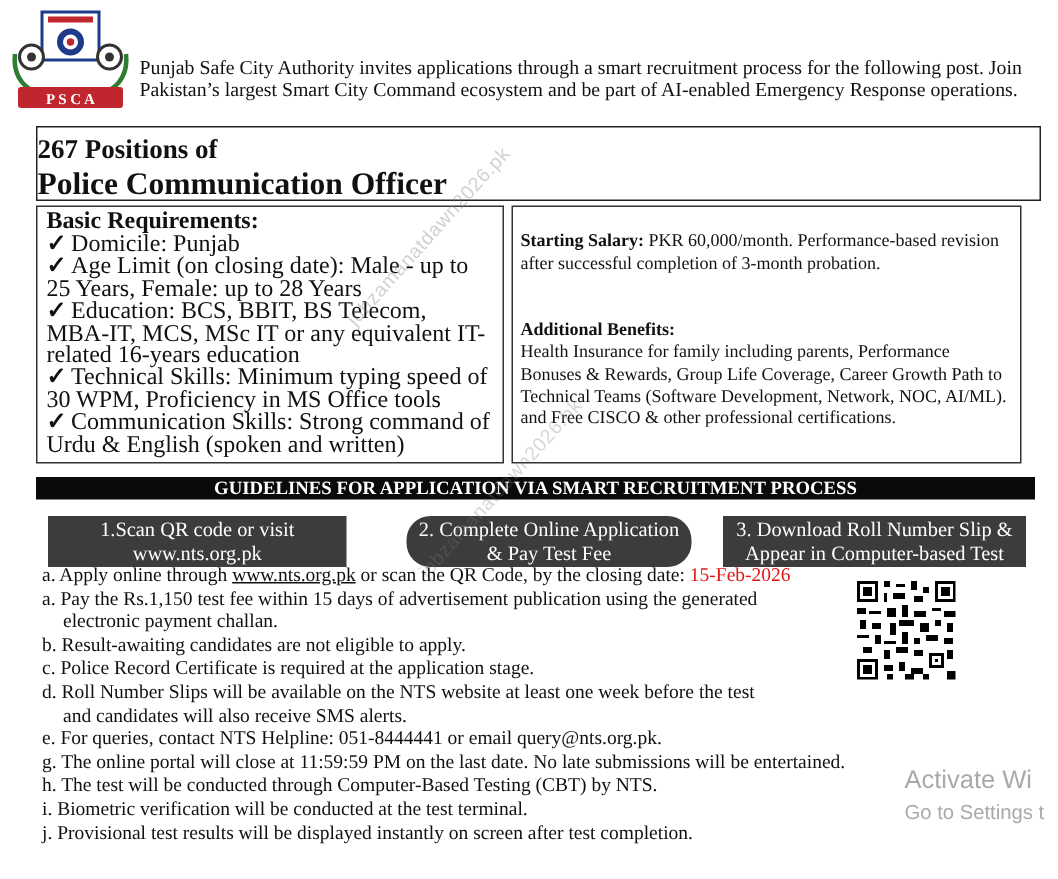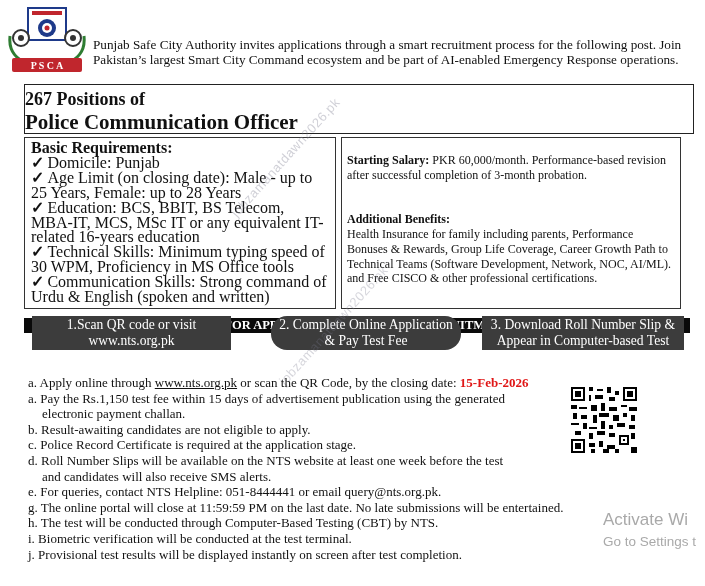--- a/index.html
+++ b/index.html
@@ -39,21 +39,21 @@
   .bold { font-weight:bold; }
   .req-item { display:block; }
   .check { font-weight:bold; margin-right:3px; }
 
   
   .guide-banner {
     position:absolute; left:24px; top:318px; width:666px; height:15px;
     background:#0a0a0a; color:#fff; text-align:center;
     font-family:"Liberation Serif",serif; font-weight:bold; font-size:12.5px; line-height:15px;
   }
-  .steps-row { position:absolute; left:32px; top:316px; width:572px; height:36px; }
+  .steps-row { position:absolute; left:32px; top:344px; width:572px; height:36px; }
   .step {
     position:absolute; top:0; height:34px; background:#3c3c3c; color:#fff;
     text-align:center; font-family:"Liberation Serif",serif; font-size:13.6px; line-height:16px;
     padding-top:1px; box-sizing:border-box;
   }
   .step.s1 { left:0; width:199px; }
   .step.s2 { left:239px; width:190px;border-radius:16px; }
   .step.s3 { left:450px; width:202px; }
 
   .watermark {
@@ -69,21 +69,21 @@
     letter-spacing:0.5px; white-space:nowrap;
   }
 
   .guidelines {
     position:absolute; left:28px; top:375px; width:560px;
     font-family:"Liberation Serif",serif; font-size:13px; line-height:15.6px;
   }
   .gl { display:block; }
   .gl .cont { display:block; padding-left:14px; }
   .link { text-decoration:underline; }
-  .date-red { color:#e01616; font-weight:bold;margin-top:47px; }
+  .date-red { color:#e01616; font-weight:normal;margin-top:47px; }
 
   .qr { position:absolute; left:571px; top:387px; width:66px; height:66px; }
 
   .activate {
     position:absolute; left:603px; top:510px; color:#a9a9a9;
     font-family:"Liberation Sans",sans-serif; font-size:17px; line-height:20px; white-space:nowrap;
   }
   .activate-sub {
     position:absolute; left:603px; top:534px; color:#a9a9a9;
     font-family:"Liberation Sans",sans-serif; font-size:13.5px; white-space:nowrap;

